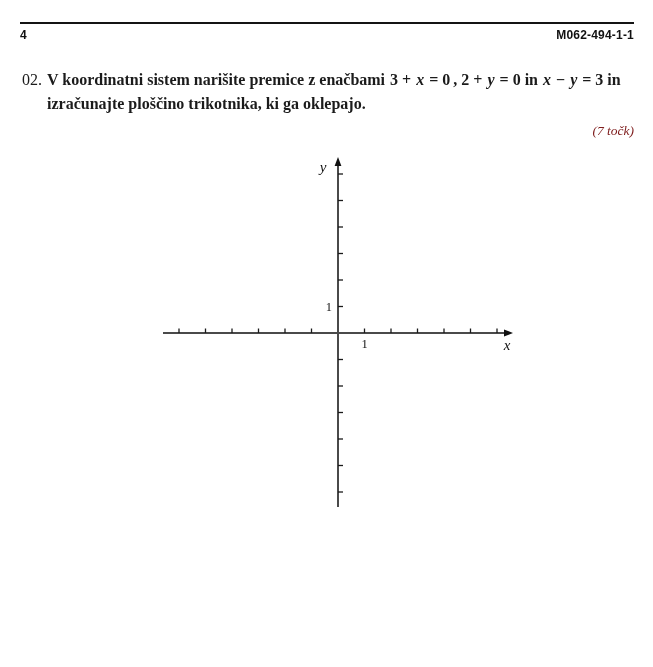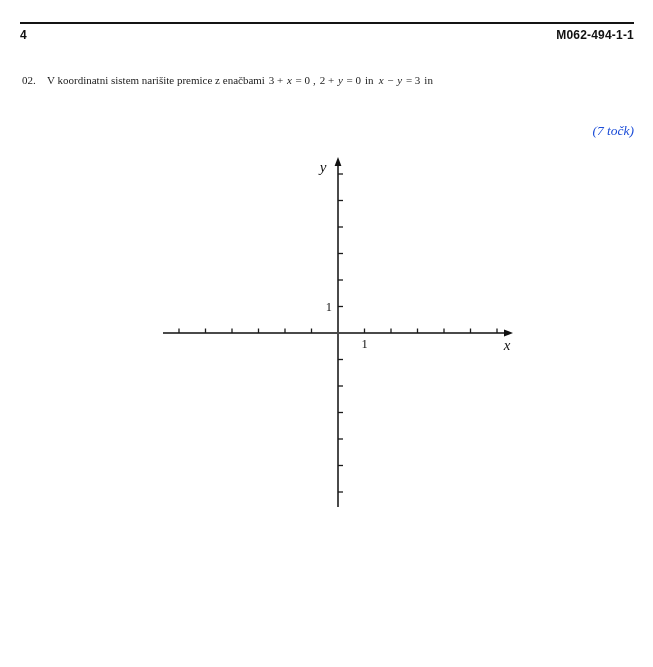--- a/index.html
+++ b/index.html
@@ -9,48 +9,49 @@
     margin:0 auto;
   }
   .header-rule { position:absolute; left:20px; top:22px; width:614px; height:2px; background:#141414; }
   .page-number, .doc-code {
     position:absolute; top:28px; font-family:"Liberation Sans", sans-serif;
     font-weight:bold; font-size:12px; color:#111;
   }
   .page-number { left:20px; }
   .doc-code { right:19px; letter-spacing:0.2px; }
 
-  .question { position:absolute; left:22px; top:68px; width:608px; font-size:11px; line-height:24px; }
+  .question { position:absolute; left:22px; top:68px; width:608px; font-size:16px; line-height:24px; }
   .q-num { position:absolute; left:0; top:0; }
-  .q-text { margin-left:25px; }
+  .q-text { margin-left:25px;font-weight:bold; }
   .q-text p { margin:0; }
   .qline1 { white-space:nowrap; }
   .eq { padding:0 1px; }
   .math-var { font-style:italic; padding:0 1px; }
   .sep { padding:0 3px 0 2px; }
   .conj { padding:0 3px; }
 
-  .points { position:absolute; right:19px; top:123px; font-style:italic; font-size:13.5px; color:#1d4ed8; }
+  .points { position:absolute; right:19px; top:123px; font-style:italic; font-size:13.5px; color:#7f1d1d; }
 
   #graph { position:absolute; left:0; top:0; width:653px; height:667px; pointer-events:none; }
 </style>
 </head>
 <body>
 
 <div class="page">
 
   <div class="header-rule"></div>
   <span class="page-number">4</span>
   <span class="doc-code">M062-494-1-1</span>
 
   <div class="question">
     <span class="q-num">02.</span>
     <div class="q-text">
       <p class="qline1"><span>V koordinatni sistem narišite premice z enačbami</span>
         <span class="eq"><span>3 + </span><span class="math-var">x</span><span> = 0</span></span><span class="sep">,</span><span class="eq"><span>2 + </span><span class="math-var">y</span><span> = 0</span></span><span class="conj">in</span><span class="eq"><span class="math-var">x</span><span> − </span><span class="math-var">y</span><span> = 3</span></span><span class="conj">in</span></p>
+      <p class="qline2">izračunajte ploščino trikotnika, ki ga oklepajo.</p>
     </div>
   </div>
 
   <div class="points">(7 točk)</div>
 
   <svg id="graph" viewBox="0 0 653 667" xmlns="http://www.w3.org/2000/svg">
       <line x1="163" y1="333" x2="506" y2="333" stroke="#4a4a4a" stroke-width="2"></line>
       <line x1="338" y1="507" x2="338" y2="164" stroke="#4a4a4a" stroke-width="2"></line>
       <polygon points="513,333 504,329.6 504,336.4" fill="#111"></polygon>
       <polygon points="338,157 334.6,166 341.4,166" fill="#111"></polygon>

